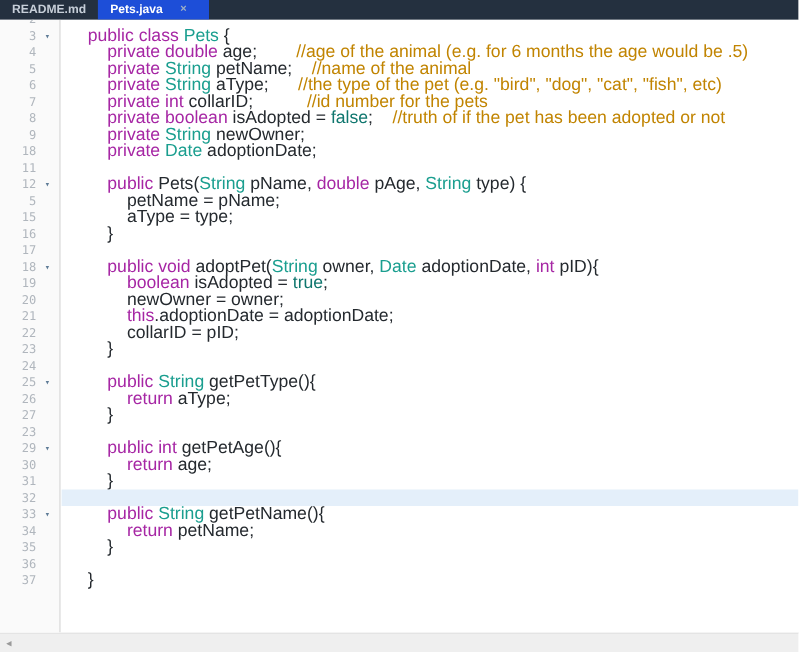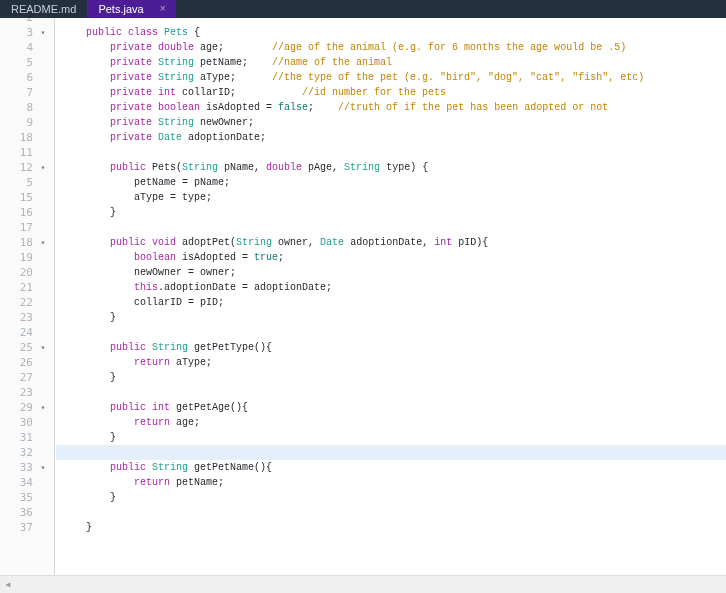--- a/index.html
+++ b/index.html
@@ -25,25 +25,26 @@
   .tab {
     display: flex;
     align-items: flex-end;
     height: 18px;
     padding: 0 11px;
     font-family: "Liberation Sans", sans-serif;
     font-size: 11px;
     color: #c6ced8;
     white-space: nowrap;
     box-sizing: border-box;
+    font-weight: bold;
   }
   .tab.active {
-    background: #4c1d95;
+    background: #1d4ed8;
     color: #ffffff;
-    padding-right: 6px;
+    padding-right: 16px;
   }
   .tab .tab-label { line-height: 18px; }
   .tab-close {
     margin-left: 12px;
     font-family: "Liberation Sans", sans-serif;
     font-size: 10px;
     color: #9fb0c4;
     line-height: 18px;
     padding: 0 4px;
   }
@@ -94,22 +95,22 @@
     left: 38px; top: 0;
     width: 10px;
     text-align: center;
     font-size: 8px;
     color: #5f7c97;
     line-height: 15px;
   }
   .code {
     position: absolute;
     left: 62px; top: 0;
-    font-family: Liberation Mono, monospace;
-    font-size: 10px;
+    font-family: Liberation Sans, sans-serif;
+    font-size: 16px;
     line-height: 15px;
     color: #24292e;
     white-space: pre;
   }
 
   
   .k  { color: #a626a4; }   
   .t  { color: #1a9e8f; }   
   .c  { color: #c18401; }   
   .l  { color: #0f766e; }   

